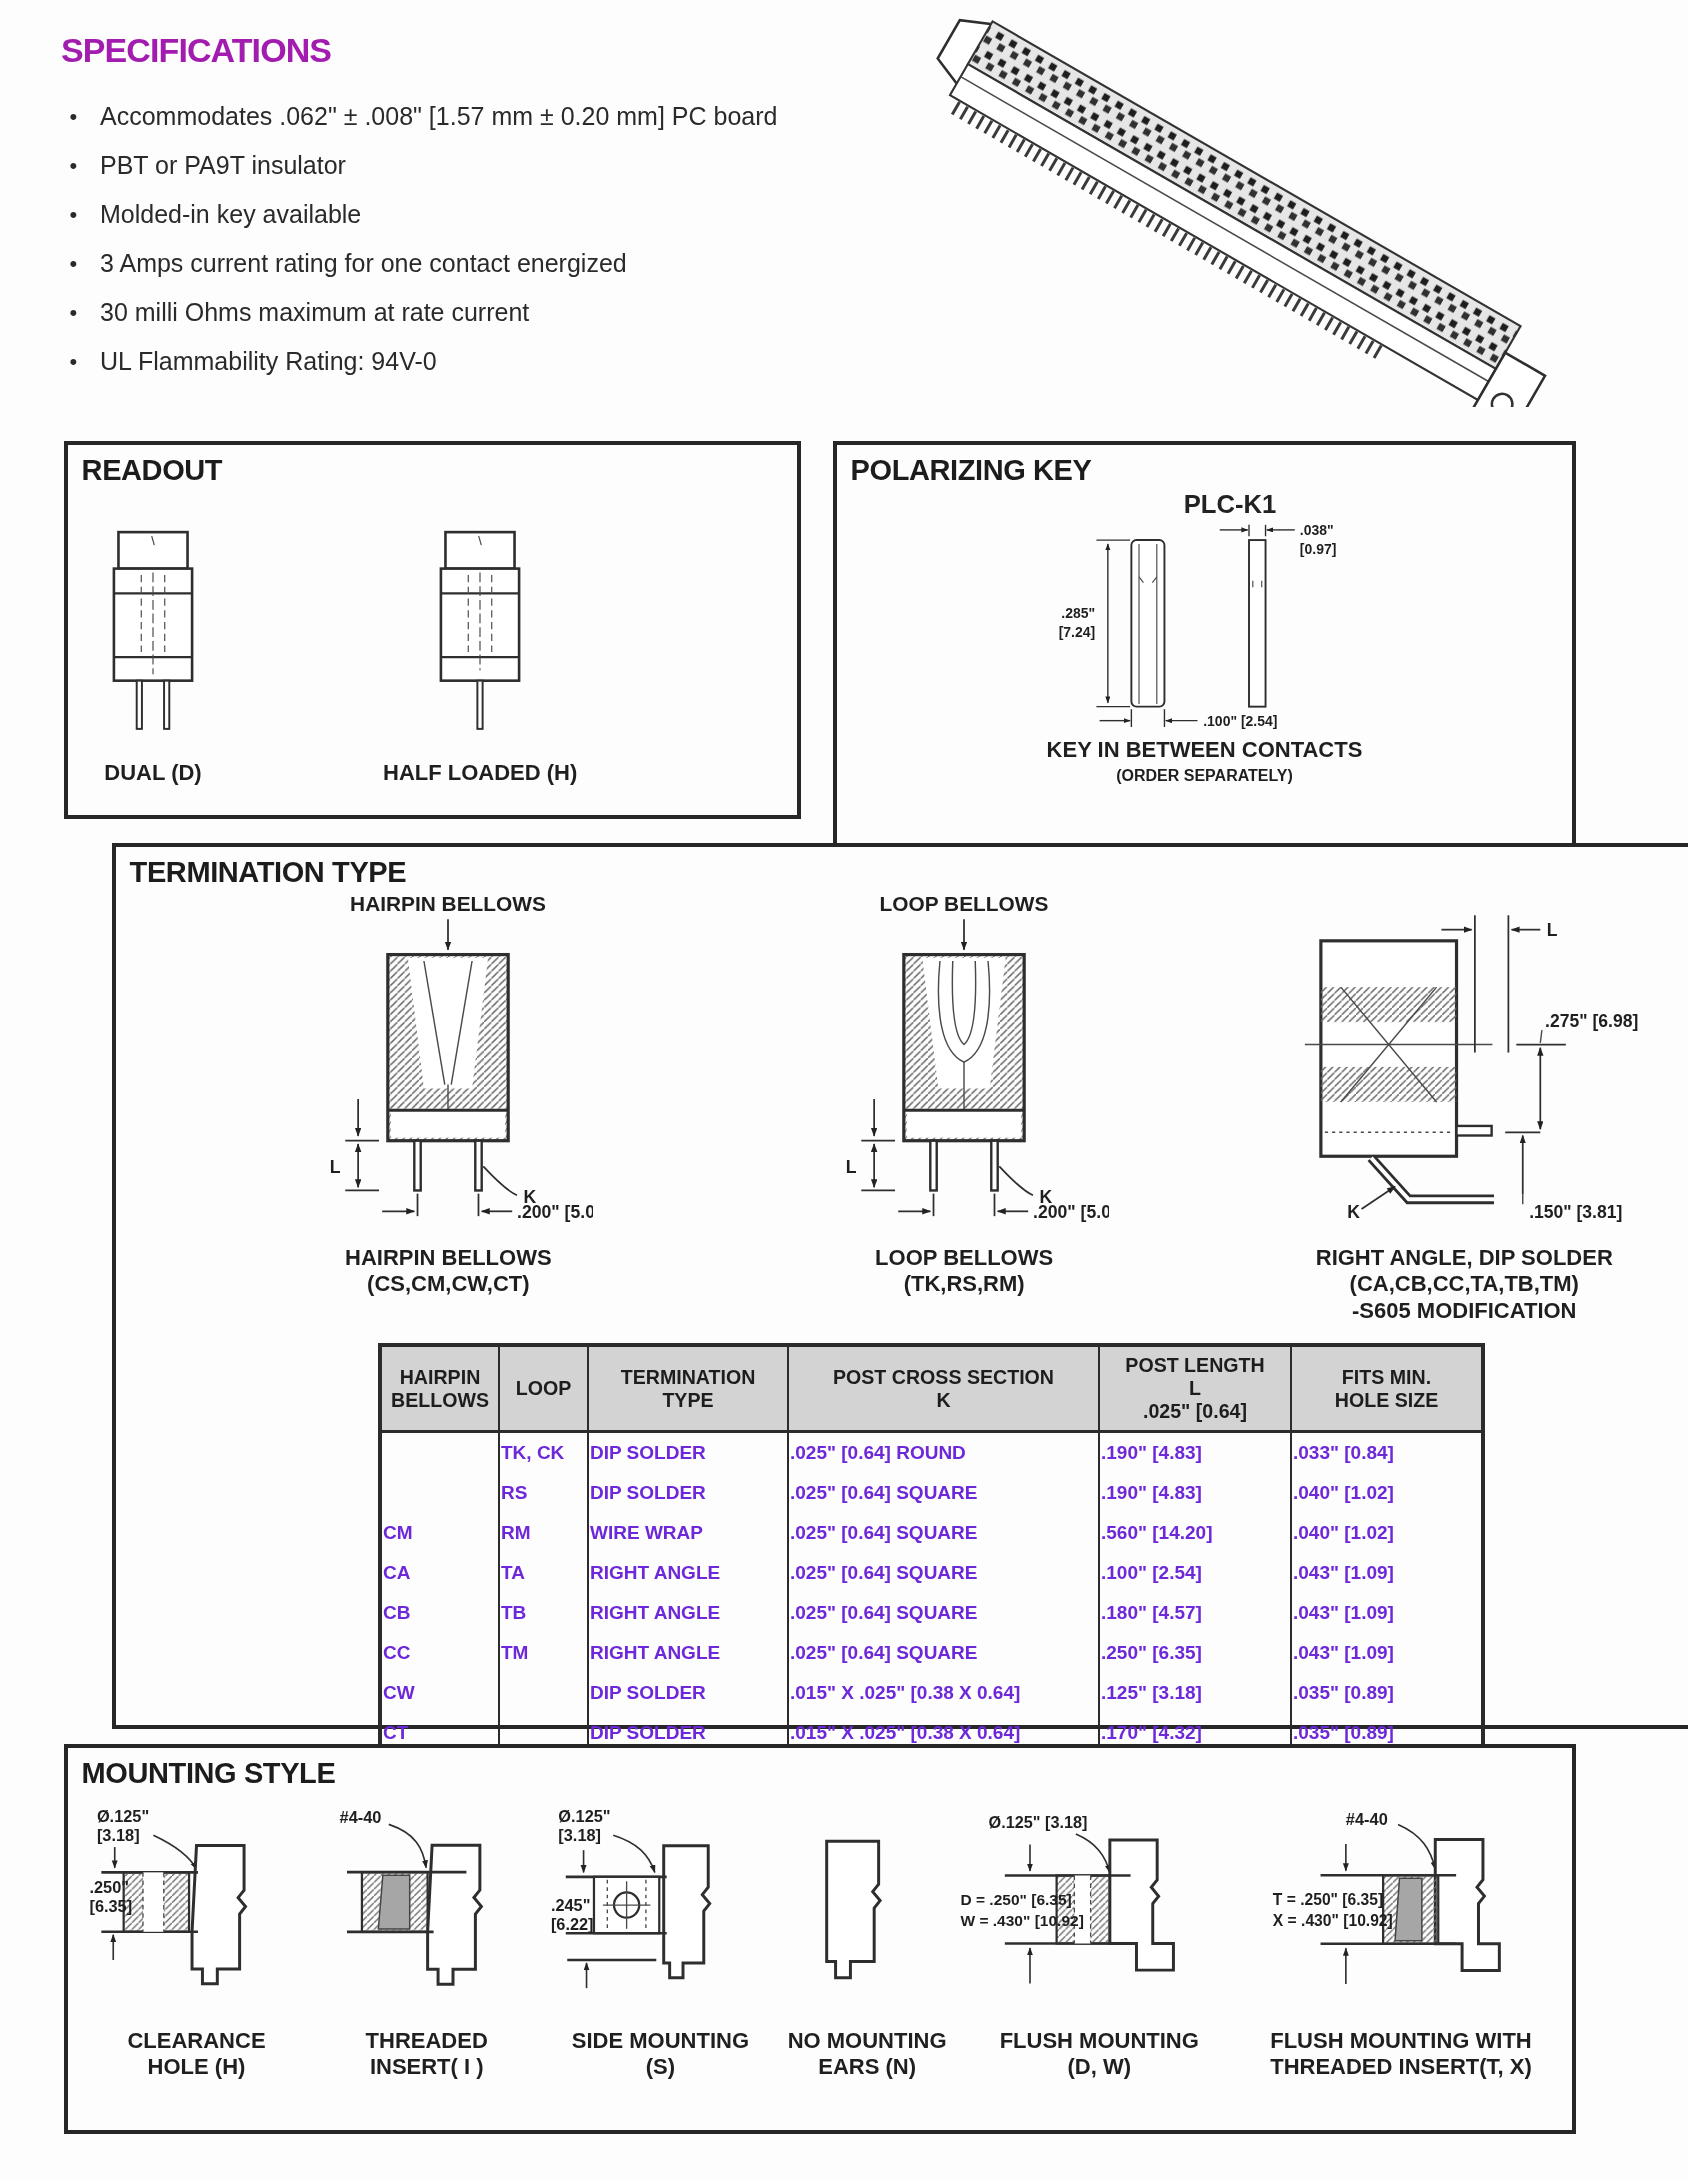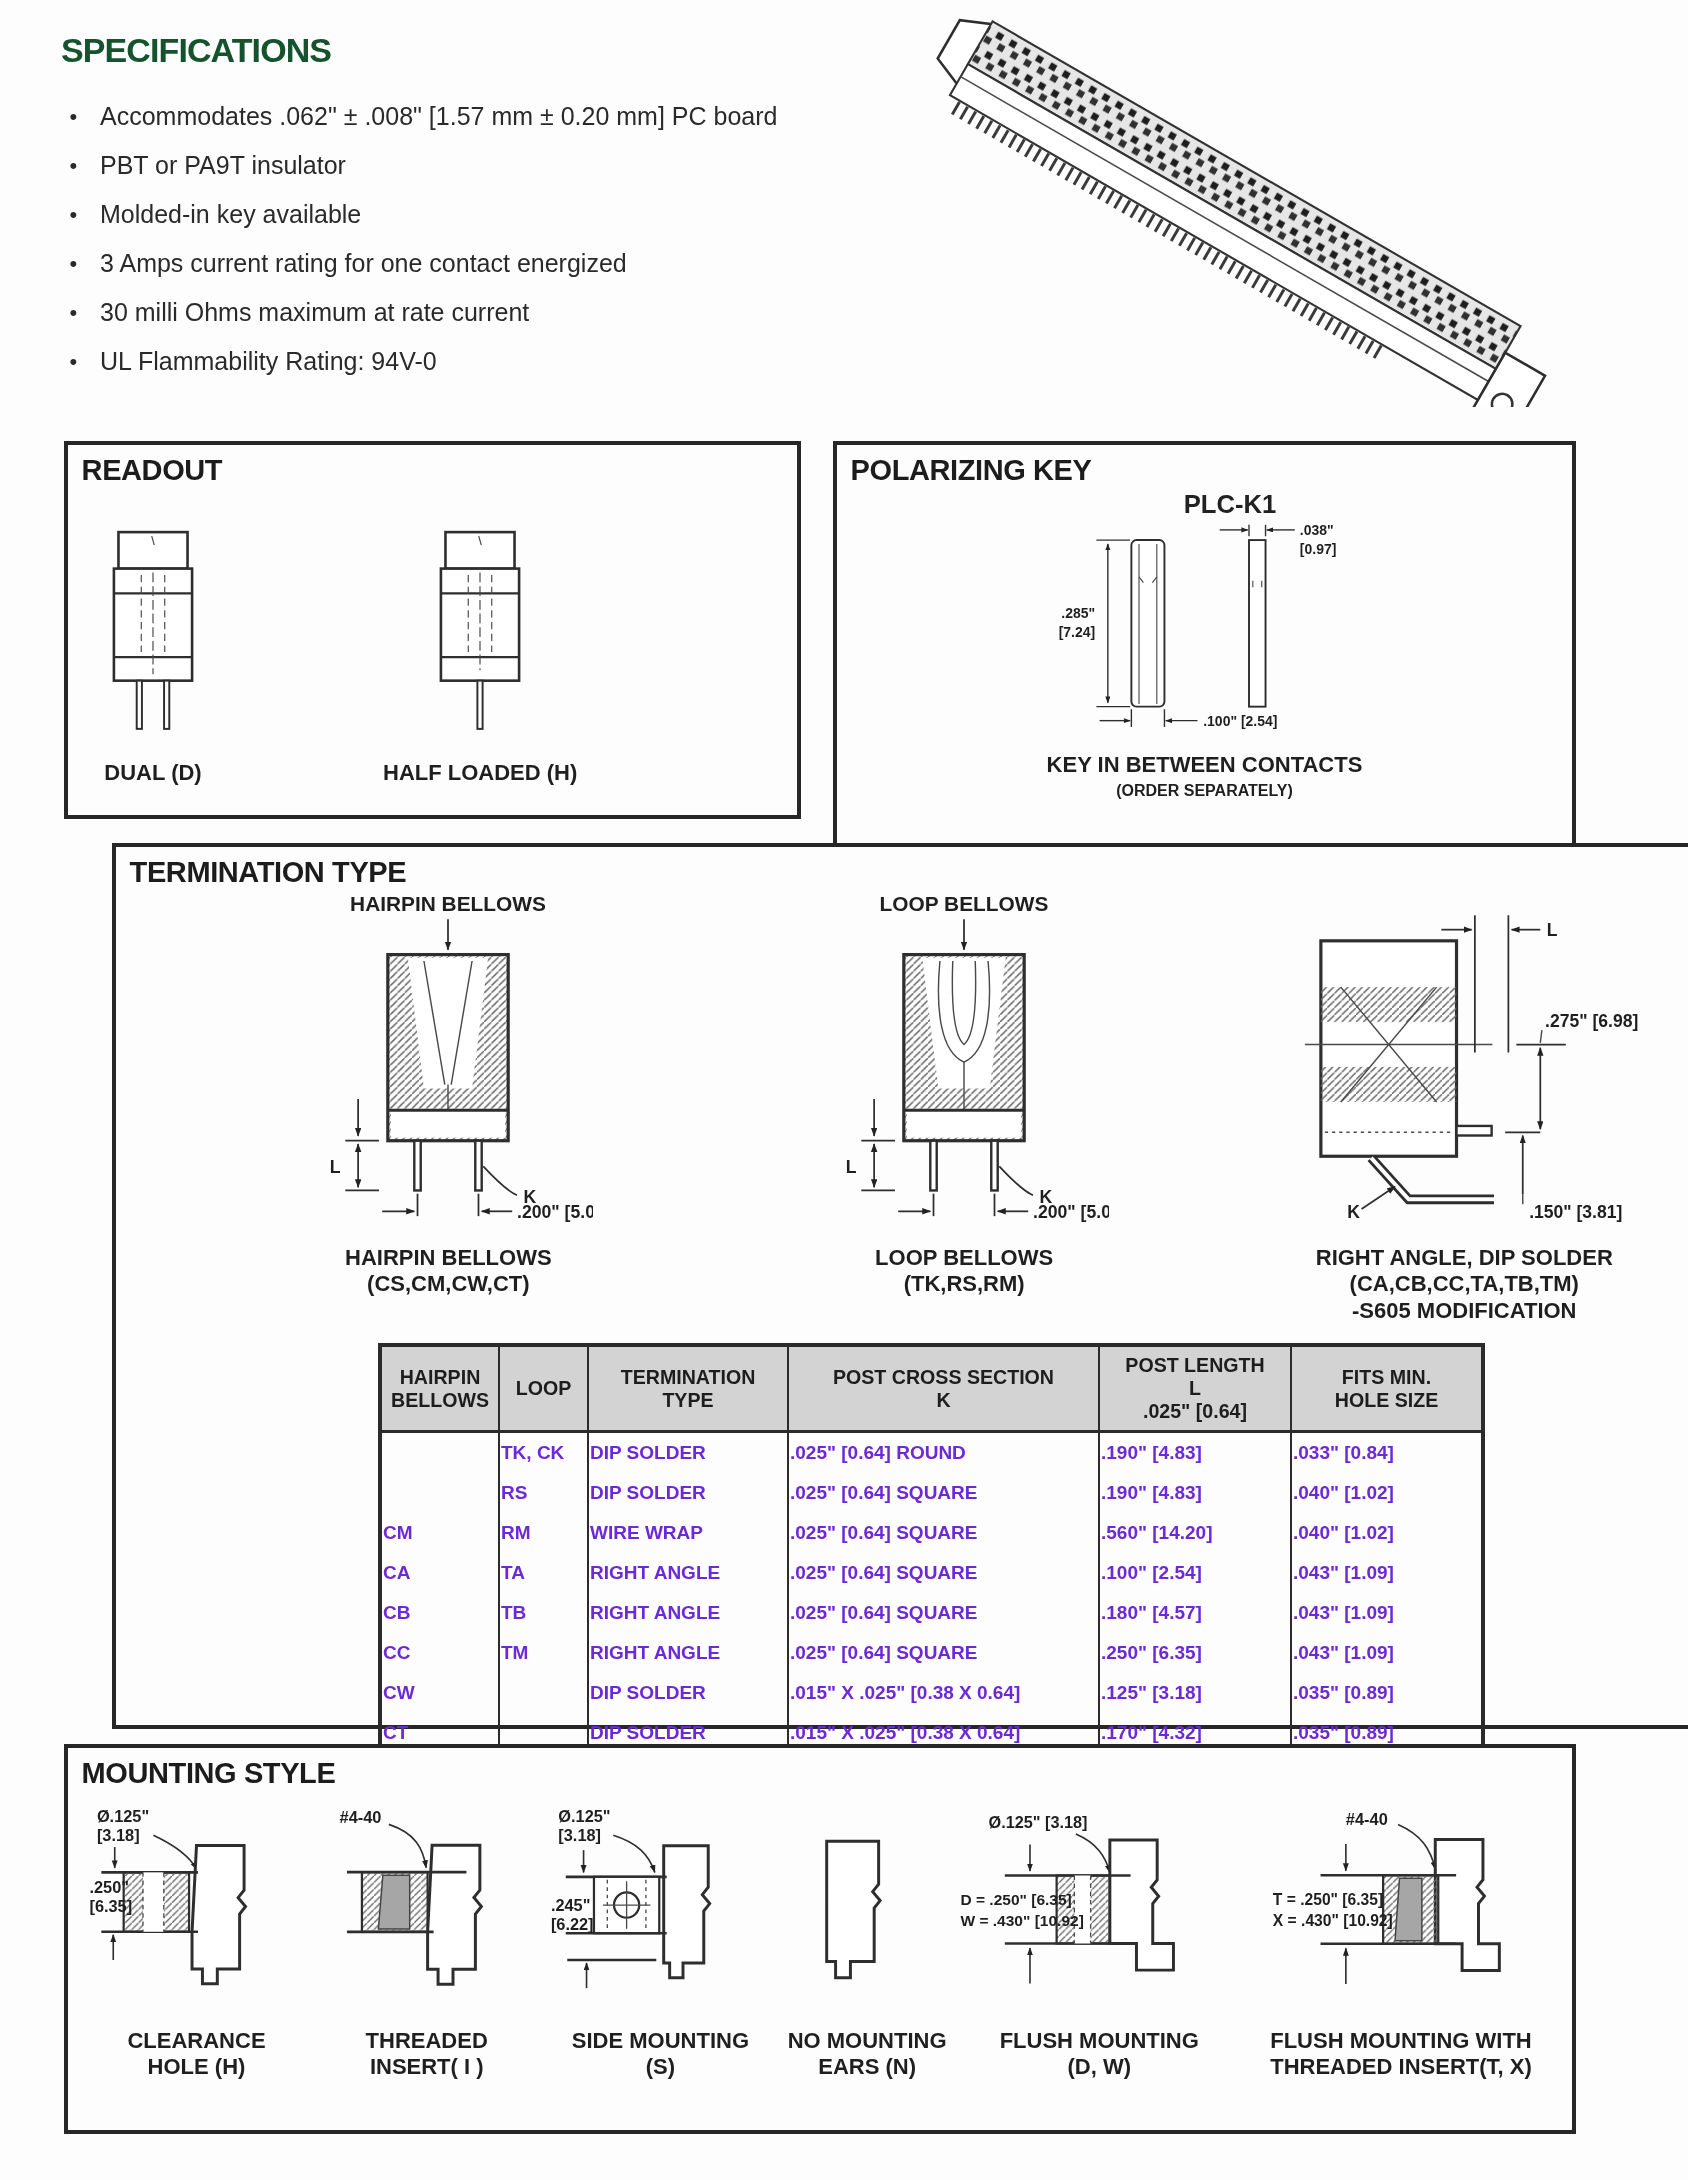--- a/index.html
+++ b/index.html
@@ -1,38 +1,38 @@
 <!DOCTYPE html>
 <html style="font-size:13.6px"><head>
 <meta charset="utf-8">
 <style>
   html,body{margin:0;padding:0;background:#e9e9e9;}
   .page{position:relative;width:1688px;height:2181px;background:#fdfdfd;
         font-family:"Liberation Sans",sans-serif;color:#222;overflow:hidden;}
   
   .specs{position:absolute;left:61px;top:31px;width:818px;}
-  .specs h1{margin:0 0 22px 0;font-size:34px;font-weight:800;letter-spacing:-0.9px;color:#14532d;}
+  .specs h1{margin:0 0 22px 0;font-size:34px;font-weight:800;letter-spacing:-0.9px;color:#a21caf;}
   .spec-list{list-style:none;margin:0;padding:0;}
   .spec-list li{position:relative;padding-left:39px;font-size:25px;font-weight:500;
                 line-height:49px;color:#2a2a2a;white-space:nowrap;}
   .spec-list li::before{content:"•";position:absolute;left:8.5px;top:0;font-size:22px;color:#2a2a2a;}
   
   .box{position:absolute;border:4.3px solid #272727;background:#fdfdfd;box-sizing:border-box;}
   .box-title{font-size:29px;font-weight:700;letter-spacing:-0.4px;color:#1c1c1c;
              padding:8.5px 0 0 13.6px;}
   .fig{text-align:center;}
   .fig-cap{font-size:22px;font-weight:700;line-height:26.4px;color:#1f1f1f;
            white-space:pre-line;text-align:center;}
   
   .readout-figs{display:flex;justify-content:flex-start;gap:145px;margin-top:36px;}
   .readout .fig-cap{margin-top:19px;}
   
   .pk-part{font-size:25.6px;font-weight:800;text-align:center;margin:3.4px 0 0 51px;}
   .pk-svg{display:block;margin:1.7px auto 0 auto;}
-  .pk-cap{margin-top:18px;}
+  .pk-cap{margin-top:3px;}
   
   .term-figs{display:flex;align-items:flex-start;padding:3.4px 17px 0 51px;}
   .term-fig1{width:36%;} .term-fig2{width:30%;} .term-fig3{width:34%;}
   .term-figs .fig-cap{margin-top:5.1px;}
   table.tt{border-collapse:collapse;table-layout:fixed;margin:19px auto 0 auto;
            border:4.3px solid #2b2b2b;}
   table.tt th{background:#d3d3d3;border-right:2.6px solid #2b2b2b;border-bottom:3.4px solid #2b2b2b;
               font-size:19.6px;font-weight:700;line-height:23px;white-space:pre-line;
               padding:6.8px 3.4px;color:#1d1d1d;}
   table.tt td{border-right:2.6px solid #2b2b2b;font-size:19px;font-weight:700;

